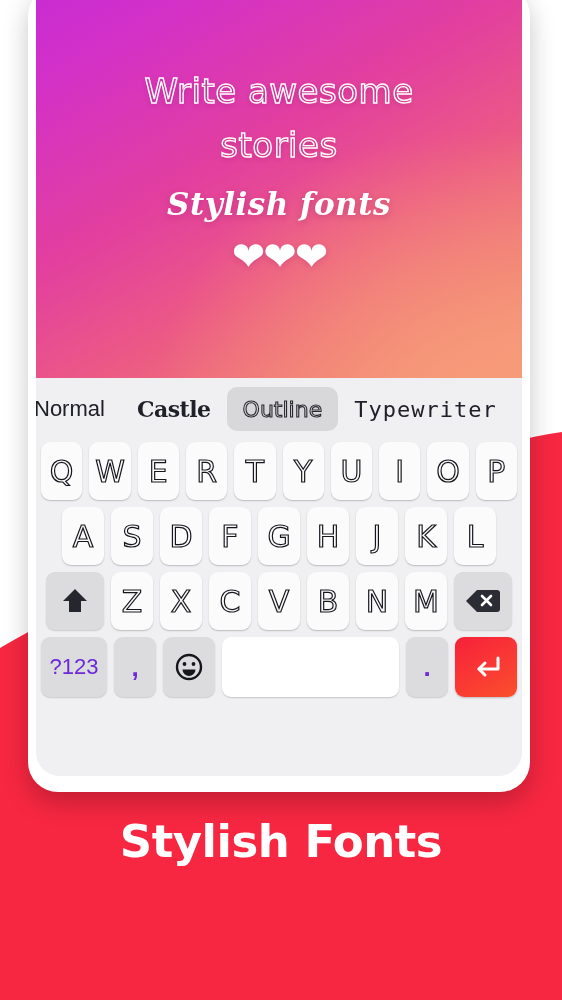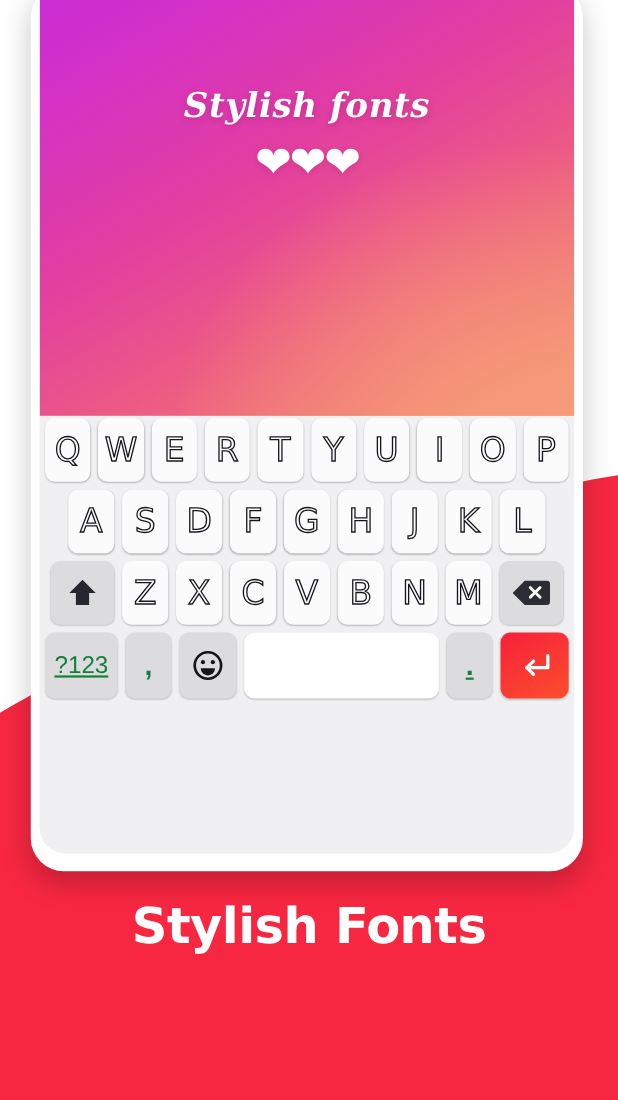--- a/index.html
+++ b/index.html
@@ -162,23 +162,22 @@
   #row2 .key { margin: 0 0px; }
   .key.wide { width: 58px; }
   .key.fn {
     background: #dcdcde;
     -webkit-text-stroke: 0;
     color: #15151c;
     box-shadow: 0 1px 1.5px rgba(0,0,0,0.16);
   }
   .key.plain {
     -webkit-text-stroke: 0;
-    color: #15803d;
+    color: #6d28d9;
     font-family: "Liberation Sans", sans-serif;
-    text-decoration: underline;
   }
 
   
   #row4 { gap: 7px; }
   #key-123 {
     width: 66px; height: 60px;
     font-size: 22px;
   }
   #key-comma, #key-period {
     width: 42px; height: 60px;
@@ -224,26 +223,34 @@
 <div id="stage">
 
   <svg id="red-backdrop" viewBox="0 0 562 1000" preserveAspectRatio="none">
     <path d="M 0 1000 L 562 1000 L 562 432 C 420 452 200 560 60 616 C 34 628 14 640 0 648 Z" fill="#f72741"></path>
   </svg>
 
   <div id="phone">
     <div id="screen">
 
       <div id="banner">
+        <div class="banner-line">Write awesome</div>
+        <div class="banner-line">stories</div>
         <div id="banner-script">Stylish fonts</div>
         <div id="hearts">❤❤❤</div>
       </div>
 
       <div id="keyboard">
 
+        <div id="font-strip">
+          <div class="font-chip fc-normal">Normal</div>
+          <div class="font-chip fc-castle">Castle</div>
+          <div class="font-chip fc-outline selected">Outline</div>
+          <div class="font-chip fc-typewriter">Typewriter</div>
+        </div>
 
         <div class="krow" id="row1">
           <div class="key">Q</div>
           <div class="key">W</div>
           <div class="key">E</div>
           <div class="key">R</div>
           <div class="key">T</div>
           <div class="key">Y</div>
           <div class="key">U</div>
           <div class="key">I</div>

